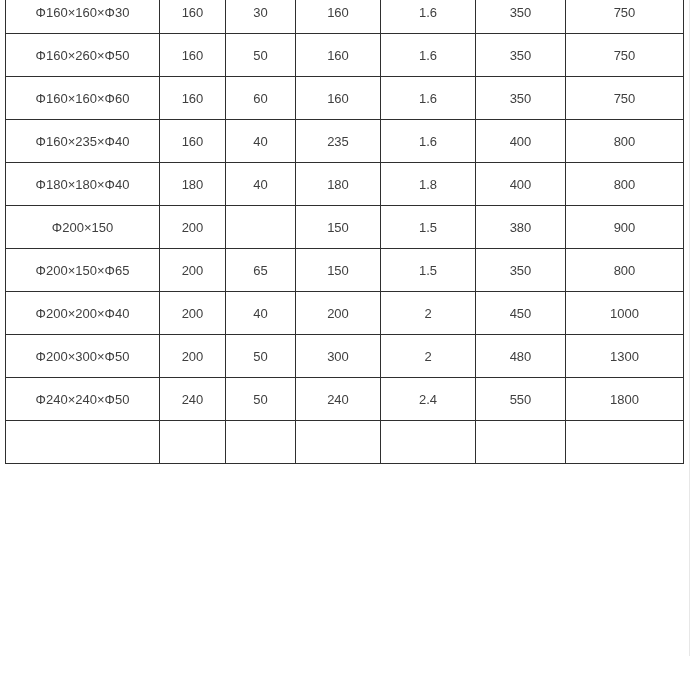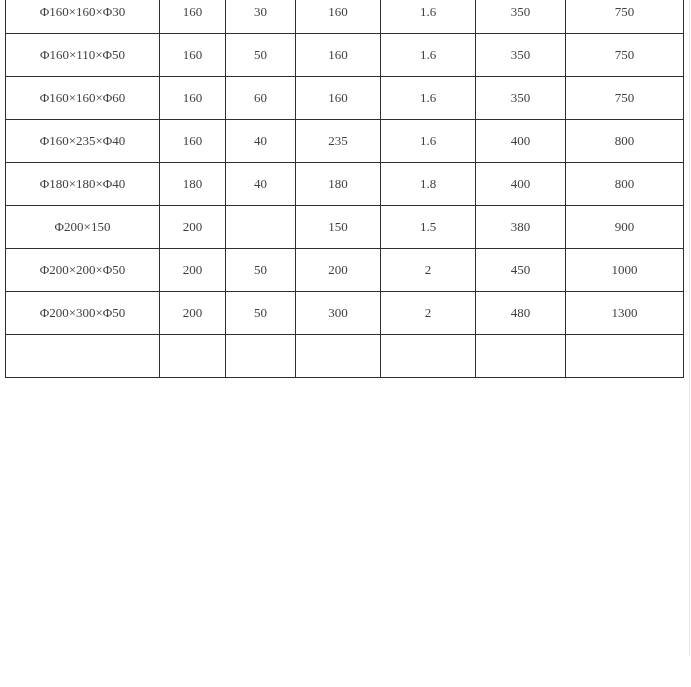--- a/index.html
+++ b/index.html
@@ -6,21 +6,21 @@
     margin: 0;
     padding: 0;
     background: #ffffff;
   }
   .page {
     position: relative;
     width: 691px;
     height: 656px;
     background: #ffffff;
     overflow: hidden;
-    font-family: Liberation Serif, serif;
+    font-family: Liberation Sans, sans-serif;
   }
   .page-edge {
     position: absolute;
     top: 0;
     right: 1px;
     width: 1px;
     height: 100%;
     background: #e7e7e7;
   }
   table.spec-table {
@@ -62,21 +62,21 @@
         <tr>
           <td>Φ160×160×Φ30</td>
           <td>160</td>
           <td>30</td>
           <td>160</td>
           <td>1.6</td>
           <td>350</td>
           <td>750</td>
         </tr>
         <tr>
-          <td>Φ160×110×Φ50</td>
+          <td>Φ160×260×Φ50</td>
           <td>160</td>
           <td>50</td>
           <td>160</td>
           <td>1.6</td>
           <td>350</td>
           <td>750</td>
         </tr>
         <tr>
           <td>Φ160×160×Φ60</td>
           <td>160</td>
@@ -107,36 +107,54 @@
         <tr>
           <td>Φ200×150</td>
           <td>200</td>
           <td></td>
           <td>150</td>
           <td>1.5</td>
           <td>380</td>
           <td>900</td>
         </tr>
         <tr>
-          <td>Φ200×200×Φ50</td>
+          <td>Φ200×150×Φ65</td>
           <td>200</td>
-          <td>50</td>
+          <td>65</td>
+          <td>150</td>
+          <td>1.5</td>
+          <td>350</td>
+          <td>800</td>
+        </tr>
+        <tr>
+          <td>Φ200×200×Φ40</td>
+          <td>200</td>
+          <td>40</td>
           <td>200</td>
           <td>2</td>
           <td>450</td>
           <td>1000</td>
         </tr>
         <tr>
           <td>Φ200×300×Φ50</td>
           <td>200</td>
           <td>50</td>
           <td>300</td>
           <td>2</td>
           <td>480</td>
           <td>1300</td>
+        </tr>
+        <tr>
+          <td>Φ240×240×Φ50</td>
+          <td>240</td>
+          <td>50</td>
+          <td>240</td>
+          <td>2.4</td>
+          <td>550</td>
+          <td>1800</td>
         </tr>
         <tr>
           <td></td>
           <td></td>
           <td></td>
           <td></td>
           <td></td>
           <td></td>
           <td></td>
         </tr>

